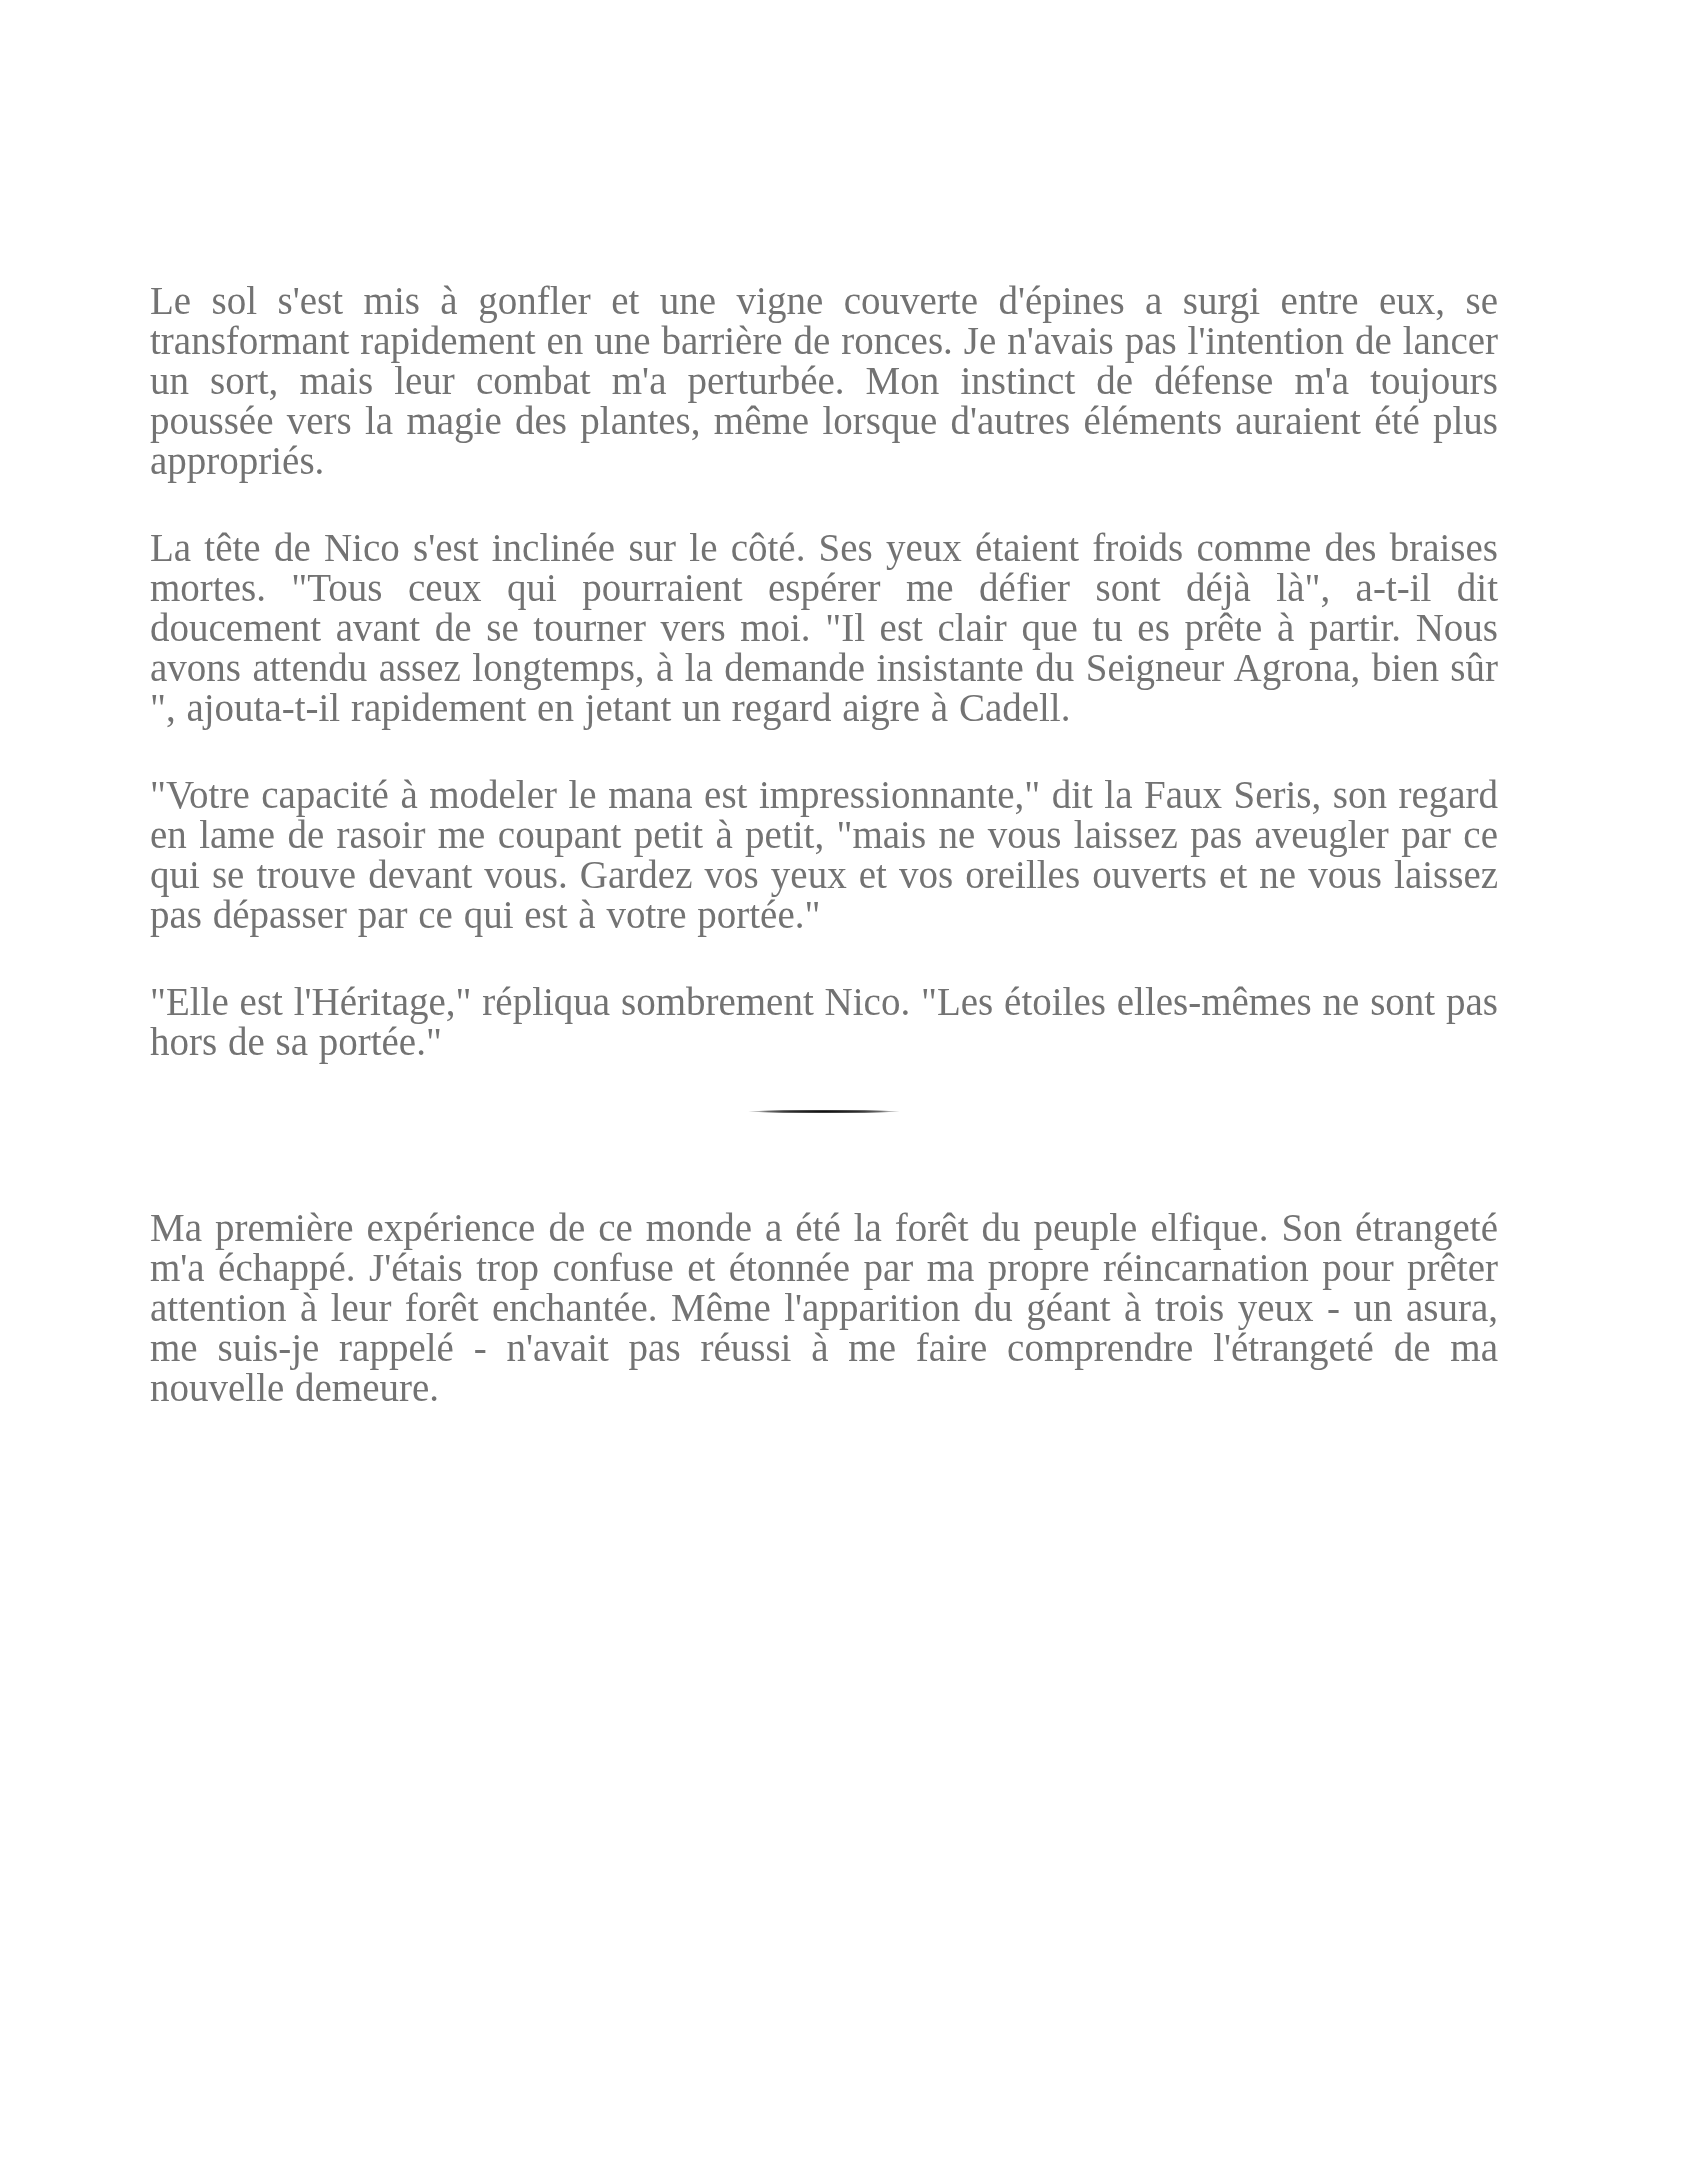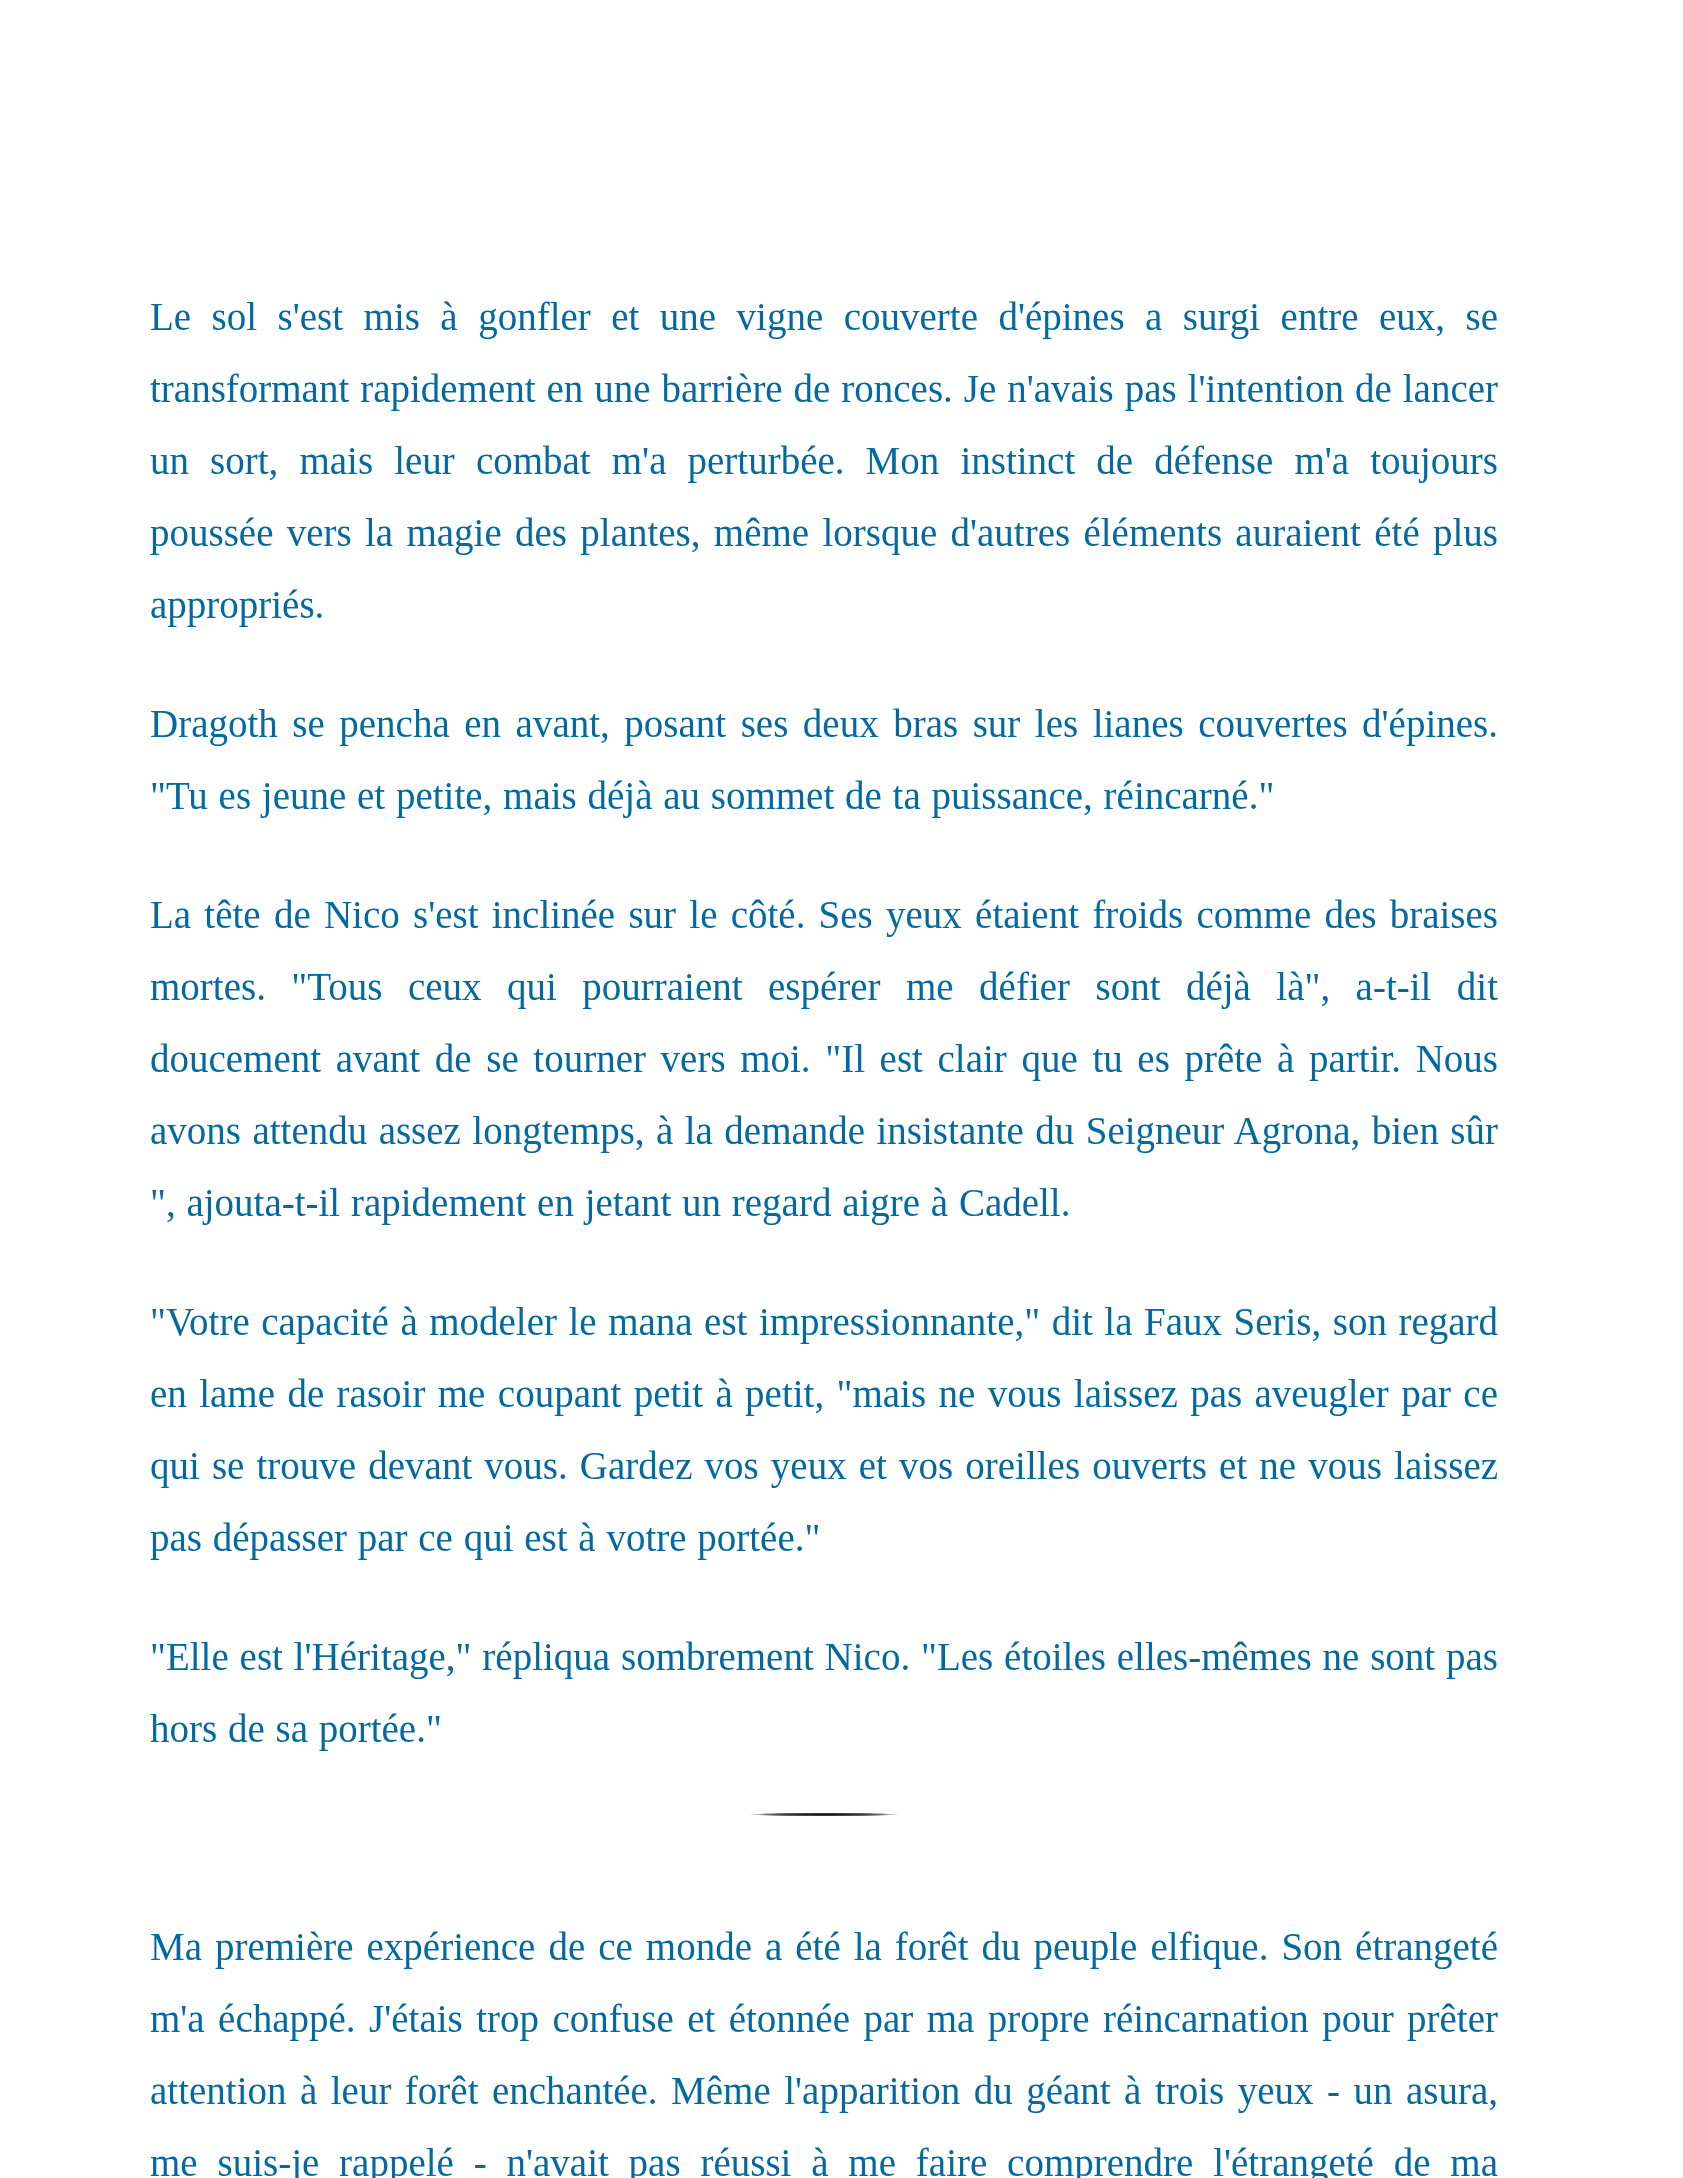--- a/index.html
+++ b/index.html
@@ -16,38 +16,37 @@
   }
   .page {
     position: absolute;
     left: 150px;
     top: 281px;
     width: 1348px;
   }
   .page p {
     margin: 0 0 47px 0;
     font-size: 39px;
-    line-height: 72px;
-    color: #0369a1;
+    line-height: 40px;
+    color: #737373;
     text-align: justify;
     word-spacing: 1px;
   }
   .scene-divider {
     width: 194px;
     height: 5px;
     margin: 14px auto 94px auto;
     background: radial-gradient(ellipse 50% 50% at center,
                 #111111 0%, #2e2e2e 35%, #6b6b6b 58%, rgba(0,0,0,0) 78%);
   }
 </style>
 </head>
 <body>
 
 <div class="page">
   <p>Le sol s'est mis à gonfler et une vigne couverte d'épines a surgi entre eux, se transformant rapidement en une barrière de ronces. Je n'avais pas l'intention de lancer un sort, mais leur combat m'a perturbée. Mon instinct de défense m'a toujours poussée vers la magie des plantes, même lorsque d'autres éléments auraient été plus appropriés.</p>
-  <p>Dragoth se pencha en avant, posant ses deux bras sur les lianes couvertes d'épines. "Tu es jeune et petite, mais déjà au sommet de ta puissance, réincarné."</p>
   <p>La tête de Nico s'est inclinée sur le côté. Ses yeux étaient froids comme des braises mortes. "Tous ceux qui pourraient espérer me défier sont déjà là", a-t-il dit doucement avant de se tourner vers moi. "Il est clair que tu es prête à partir. Nous avons attendu assez longtemps, à la demande insistante du Seigneur Agrona, bien sûr ", ajouta-t-il rapidement en jetant un regard aigre à Cadell.</p>
   <p>"Votre capacité à modeler le mana est impressionnante," dit la Faux Seris, son regard en lame de rasoir me coupant petit à petit, "mais ne vous laissez pas aveugler par ce qui se trouve devant vous. Gardez vos yeux et vos oreilles ouverts et ne vous laissez pas dépasser par ce qui est à votre portée."</p>
   <p>"Elle est l'Héritage," répliqua sombrement Nico. "Les étoiles elles-mêmes ne sont pas hors de sa portée."</p>
   <div class="scene-divider"></div>
   <p>Ma première expérience de ce monde a été la forêt du peuple elfique. Son étrangeté m'a échappé. J'étais trop confuse et étonnée par ma propre réincarnation pour prêter attention à leur forêt enchantée. Même l'apparition du géant à trois yeux - un asura, me suis-je rappelé - n'avait pas réussi à me faire comprendre l'étrangeté de ma nouvelle demeure.</p>
 </div>
 
 
 </body></html>

